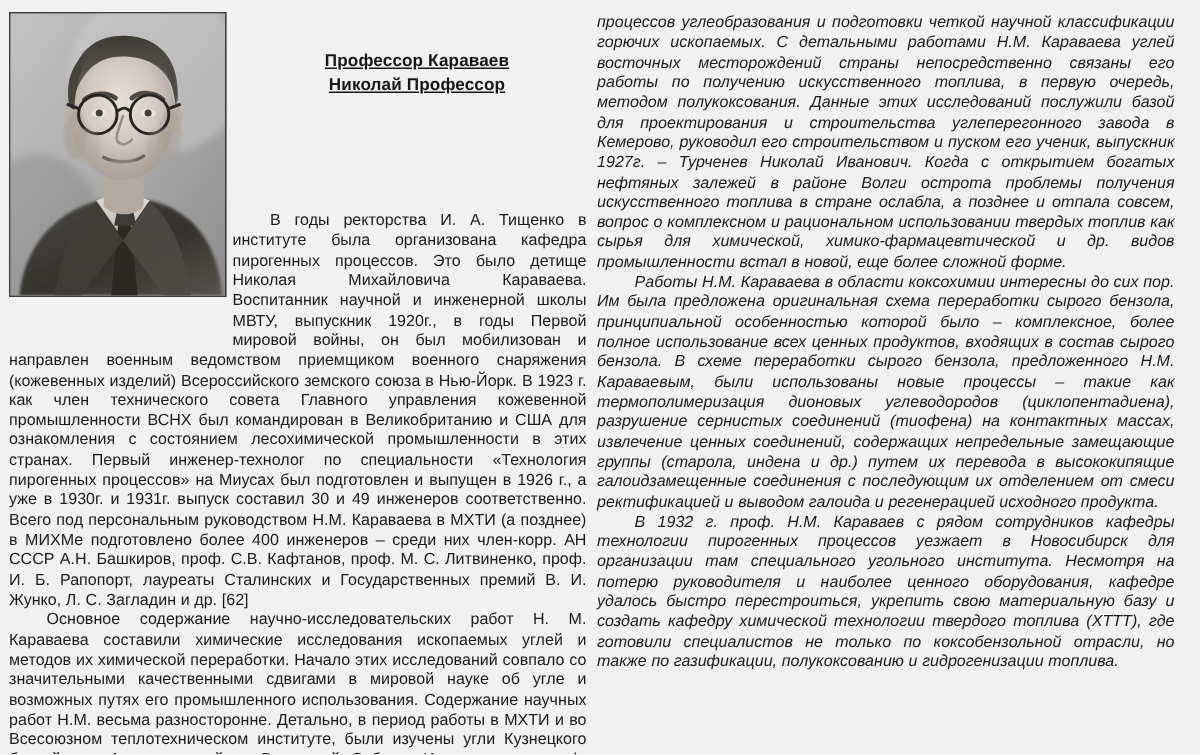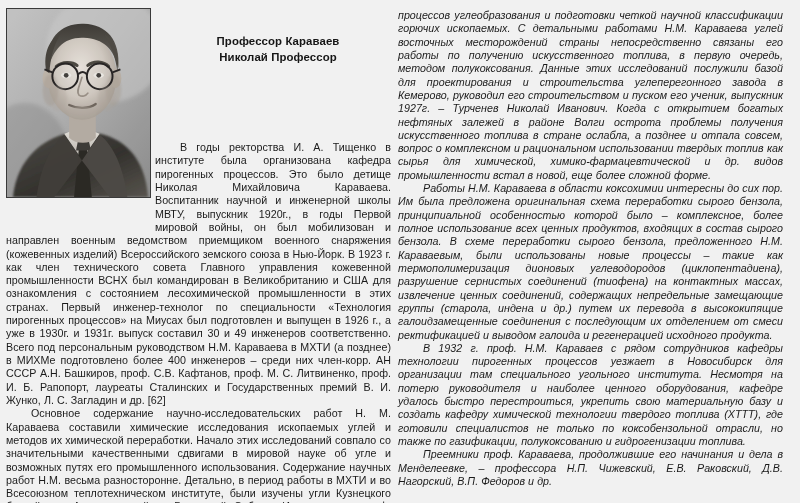--- a/index.html
+++ b/index.html
@@ -40,20 +40,21 @@
     position: absolute;
     left: 160px;
     top: 34px;
     width: 236px;
     text-align: center;
     font-weight: bold;
     font-size: 11.4px;
     line-height: 15.6px;
     color: #161616;
     letter-spacing: 0.1px;
+    text-decoration: underline;
   }
 
   
   .col {
     position: absolute;
     color: #1b1b1b;
     font-size: 10.7px;
     line-height: 13.32px;
     text-align: justify;
     text-justify: inter-word;
@@ -203,16 +204,15 @@
   <div id="col-left" class="col">
     <div id="wrap-shape"></div>
     <p class="flowed">В годы ректорства И. А. Тищенко в институте была организована кафедра пирогенных процессов. Это было детище Николая Михайловича Караваева. Воспитанник научной и инженерной школы МВТУ, выпускник 1920г., в годы Первой мировой войны, он был мобилизован и направлен военным ведомством приемщиком военного снаряжения (кожевенных изделий) Всероссийского земского союза в Нью-Йорк. В 1923 г. как член технического совета Главного управления кожевенной промышленности ВСНХ был командирован в Великобританию и США для ознакомления с состоянием лесохимической промышленности в этих странах. Первый инженер-технолог по специальности «Технология пирогенных процессов» на Миусах был подготовлен и выпущен в 1926 г., а уже в 1930г. и 1931г. выпуск составил 30 и 49 инженеров соответственно. Всего под персональным руководством Н.М. Караваева в МХТИ (а позднее) в МИХМе подготовлено более 400 инженеров – среди них член-корр. АН СССР А.Н. Башкиров, проф. С.В. Кафтанов, проф. М. С. Литвиненко, проф. И. Б. Рапопорт, лауреаты Сталинских и Государственных премий В. И. Жунко, Л. С. Загладин и др. [62]</p>
     <p>Основное содержание научно-исследовательских работ Н. М. Караваева составили химические исследования ископаемых углей и методов их химической переработки. Начало этих исследований совпало со значительными качественными сдвигами в мировой науке об угле и возможных путях его промышленного использования. Содержание научных работ Н.М. весьма разносторонне. Детально, в период работы в МХТИ и во Всесоюзном теплотехническом институте, были изучены угли Кузнецкого бассейна и Ачинского района Восточной Сибири. Исследования проф. Караваева дали богатый материал для раскрытия</p>
   </div>
 
   <div id="col-right" class="col">
     <p class="cont">процессов углеобразования и подготовки четкой научной классификации горючих ископаемых. С детальными работами Н.М. Караваева углей восточных месторождений страны непосредственно связаны его работы по получению искусственного топлива, в первую очередь, методом полукоксования. Данные этих исследований послужили базой для проектирования и строительства углеперегонного завода в Кемерово, руководил его строительством и пуском его ученик, выпускник 1927г. – Турченев Николай Иванович. Когда с открытием богатых нефтяных залежей в районе Волги острота проблемы получения искусственного топлива в стране ослабла, а позднее и отпала совсем, вопрос о комплексном и рациональном использовании твердых топлив как сырья для химической, химико-фармацевтической и др. видов промышленности встал в новой, еще более сложной форме.</p>
     <p>Работы Н.М. Караваева в области коксохимии интересны до сих пор. Им была предложена оригинальная схема переработки сырого бензола, принципиальной особенностью которой было – комплексное, более полное использование всех ценных продуктов, входящих в состав сырого бензола. В схеме переработки сырого бензола, предложенного Н.М. Караваевым, были использованы новые процессы – такие как термополимеризация дионовых углеводородов (циклопентадиена), разрушение сернистых соединений (тиофена) на контактных массах, извлечение ценных соединений, содержащих непредельные замещающие группы (старола, индена и др.) путем их перевода в высококипящие галоидзамещенные соединения с последующим их отделением от смеси ректификацией и выводом галоида и регенерацией исходного продукта.</p>
     <p>В 1932 г. проф. Н.М. Караваев с рядом сотрудников кафедры технологии пирогенных процессов уезжает в Новосибирск для организации там специального угольного института. Несмотря на потерю руководителя и наиболее ценного оборудования, кафедре удалось быстро перестроиться, укрепить свою материальную базу и создать кафедру химической технологии твердого топлива (ХТТТ), где готовили специалистов не только по коксобензольной отрасли, но также по газификации, полукоксованию и гидрогенизации топлива.</p>
-    <p class="last-line-natural">Преемники проф. Караваева, продолжившие его начинания и дела в Менделеевке, – профессора Н.П. Чижевский, Е.В. Раковский, Д.В. Нагорский, В.П. Федоров и др.</p>
   </div>
 
 </div>
 
 </body></html>

